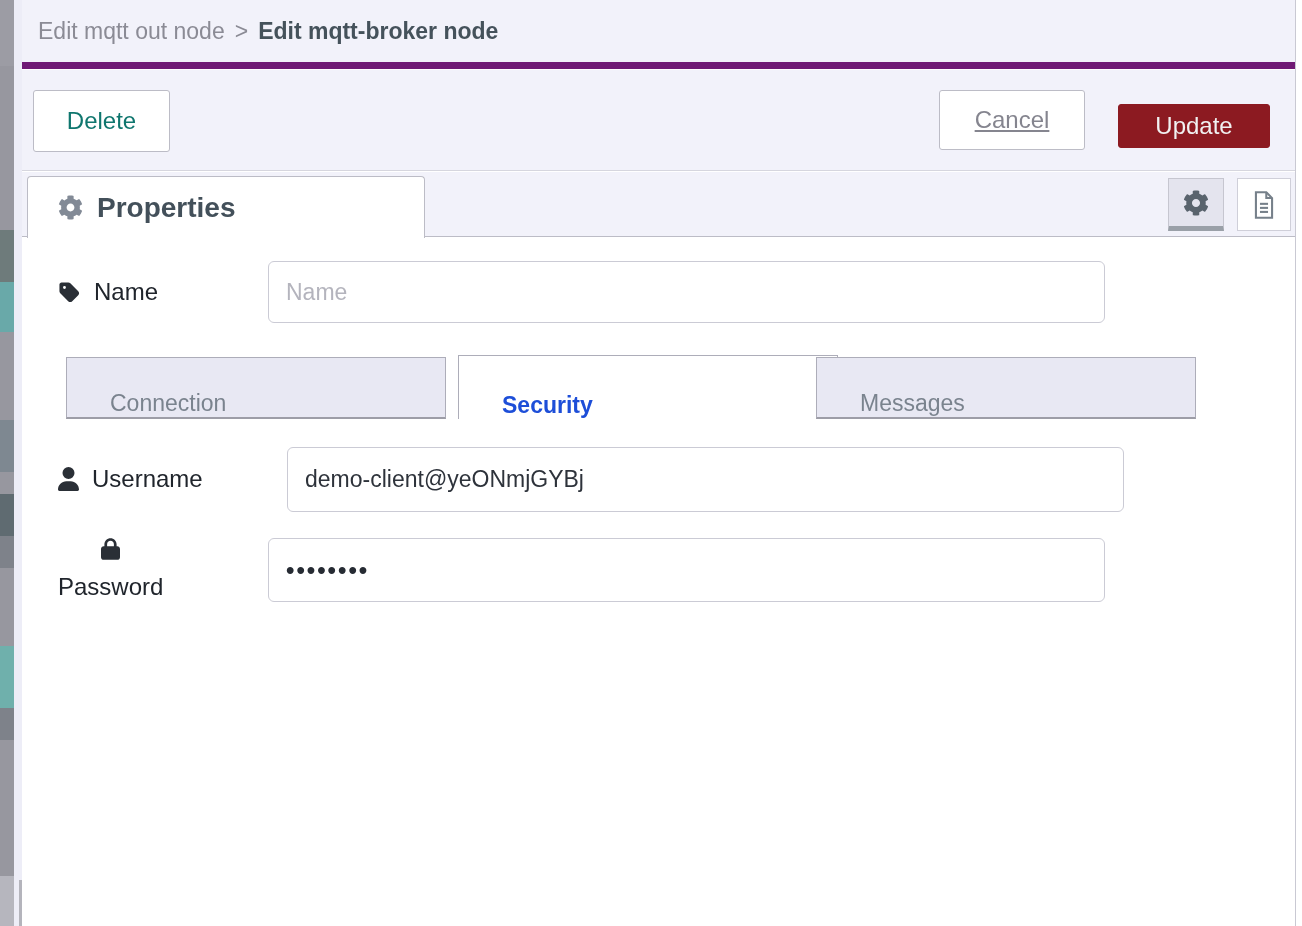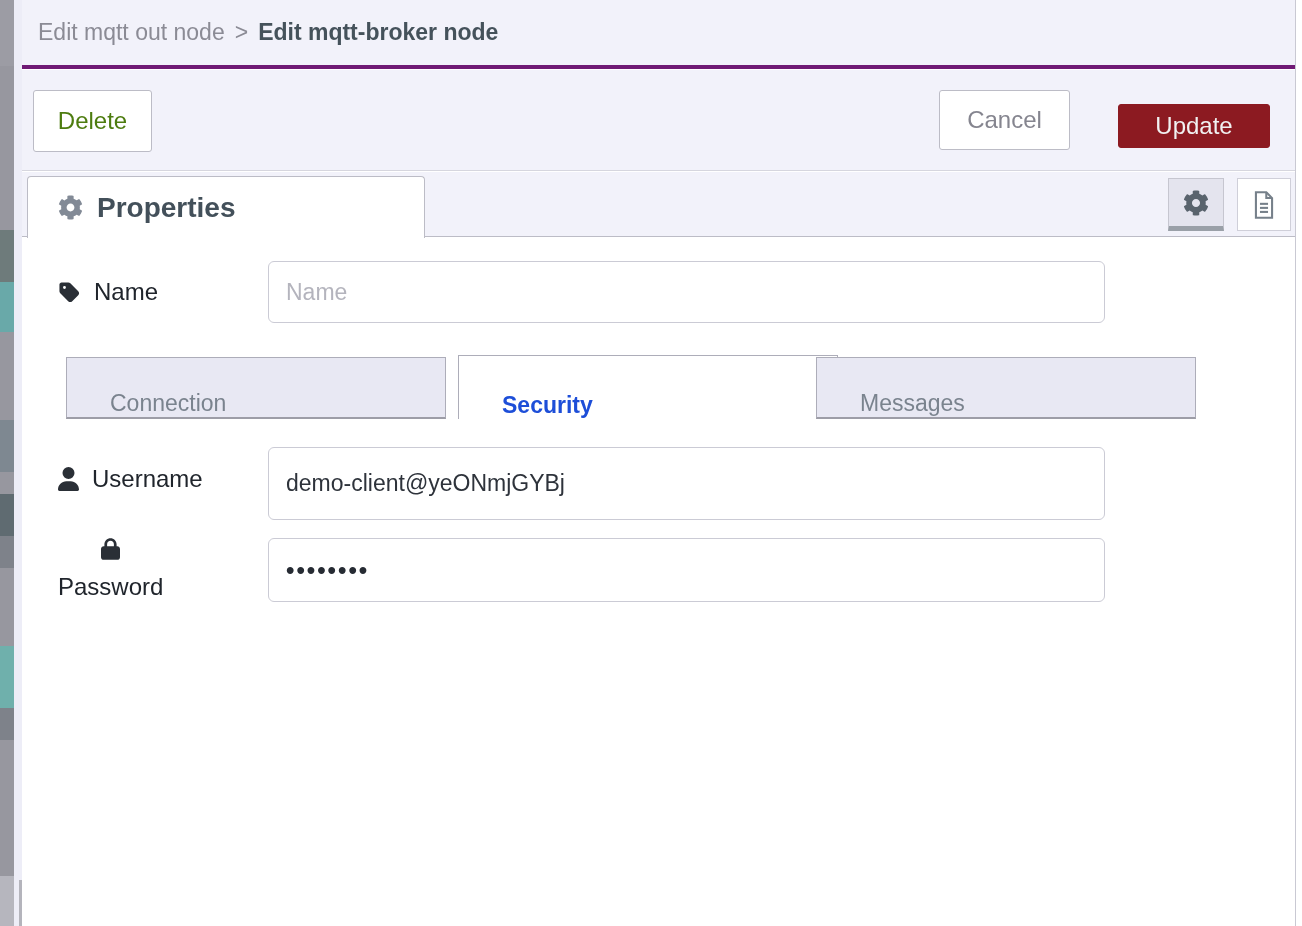--- a/index.html
+++ b/index.html
@@ -27,37 +27,37 @@
   .s13 { height: 136px; background: #97979f; }
   .s14 { height: 50px;  background: #b6b6be; }
   .gutter { position: absolute; left: 14px; top: 0; width: 8px; height: 926px; background: #ededf7; }
   .scroll-corner { position: absolute; left: 19px; top: 880px; width: 15px; height: 46px; background: #b4b4bc; }
 
   
   .dialog { position: absolute; left: 22px; top: 0; width: 1274px; height: 926px; background: #ffffff; border-right: 1px solid #c9c9d3; }
 
   .header {
     position: absolute; left: 0; top: 0; right: 0; height: 69px;
-    background: #f2f2fa; border-bottom: 4px solid #701a75;
+    background: #f2f2fa; border-bottom: 7px solid #701a75;
     display: flex; align-items: center; padding-left: 16px; font-size: 23px;
   }
   .bc-parent { color: #8b8b95; }
   .bc-sep { color: #8b8b95; margin: 0 10px; }
   .bc-current { color: #45525b; font-weight: bold; }
 
   .buttonbar {
     position: absolute; left: 0; top: 70px; right: 0; height: 101px;
     background: #f2f2fa; border-bottom: 1px solid #d6d6de;
   }
   .btn {
     position: absolute; display: flex; align-items: center; justify-content: center;
     font-size: 24px; border-radius: 3px; cursor: pointer; font-family: inherit;
   }
-  .btn-delete { left: 11px;  top: 20px; width: 119px; height: 62px; background: #fff; border: 1px solid #bcbcc6; color: #4d7c0f; }
-  .btn-cancel { left: 917px; top: 20px; width: 131px; height: 60px; background: #fff; border: 1px solid #bcbcc6; color: #85858f; }
+  .btn-delete { left: 11px;  top: 20px; width: 137px; height: 62px; background: #fff; border: 1px solid #bcbcc6; color: #0f766e; }
+  .btn-cancel { left: 917px; top: 20px; width: 146px; height: 60px; background: #fff; border: 1px solid #bcbcc6; color: #85858f; text-decoration: underline; }
   .btn-update { left: 1096px; top: 18px; width: 152px; height: 44px; background: #8c1a21; border: 1px solid #8c1a21; color: #f1f1f1; margin-top: 16px; }
 
   .tabbar {
     position: absolute; left: 0; top: 172px; right: 0; height: 65px;
     background: #f2f2fa; border-bottom: 1px solid #bcbcc6;
   }
   .properties-tab {
     position: absolute; left: 5px; top: 4px; width: 398px; height: 62px; z-index: 2;
     background: #fff; border: 1px solid #bcbcc6; border-bottom: none; border-radius: 4px 4px 0 0;
     display: flex; align-items: center; gap: 14px; padding-left: 30px;
@@ -81,21 +81,21 @@
   .lbl-username { top: 447px; height: 63px; }
   .lbl-password { top: 538px; height: 64px; flex-direction: column; }
 
   .text-input {
     position: absolute; left: 246px; width: 837px;
     border: 1px solid #cbcbd5; border-radius: 6px; background: #fff;
     padding: 0 17px; font-size: 23px; color: #2e333b; font-family: inherit; outline: none;
   }
   .text-input::placeholder { color: #b4b4bd; }
   .inp-name     { top: 261px; height: 62px; }
-  .inp-username { top: 447px; height: 73px; }
+  .inp-username { top: 447px; height: 65px; margin-left: 19px; }
   .inp-password { top: 538px; height: 64px; font-size: 24px; font-weight: bold; letter-spacing: 2px; color: #262b33; }
 
   
   .itab {
     position: absolute; top: 357px; height: 62px; width: 380px;
     display: flex; align-items: flex-end; padding-left: 43px; font-size: 23px; cursor: pointer;
     background: #e8e8f3; border: 1px solid #adadb9; border-bottom: 2px solid #9d9da7; color: #7a838e;
   }
   .itab-connection { left: 44px; }
   .itab-security   { left: 436px; top: 355px; height: 64px; background: #fff; border: 1px solid #adadb9; border-bottom: none; font-weight: bold; color: #1d4ed8; }

